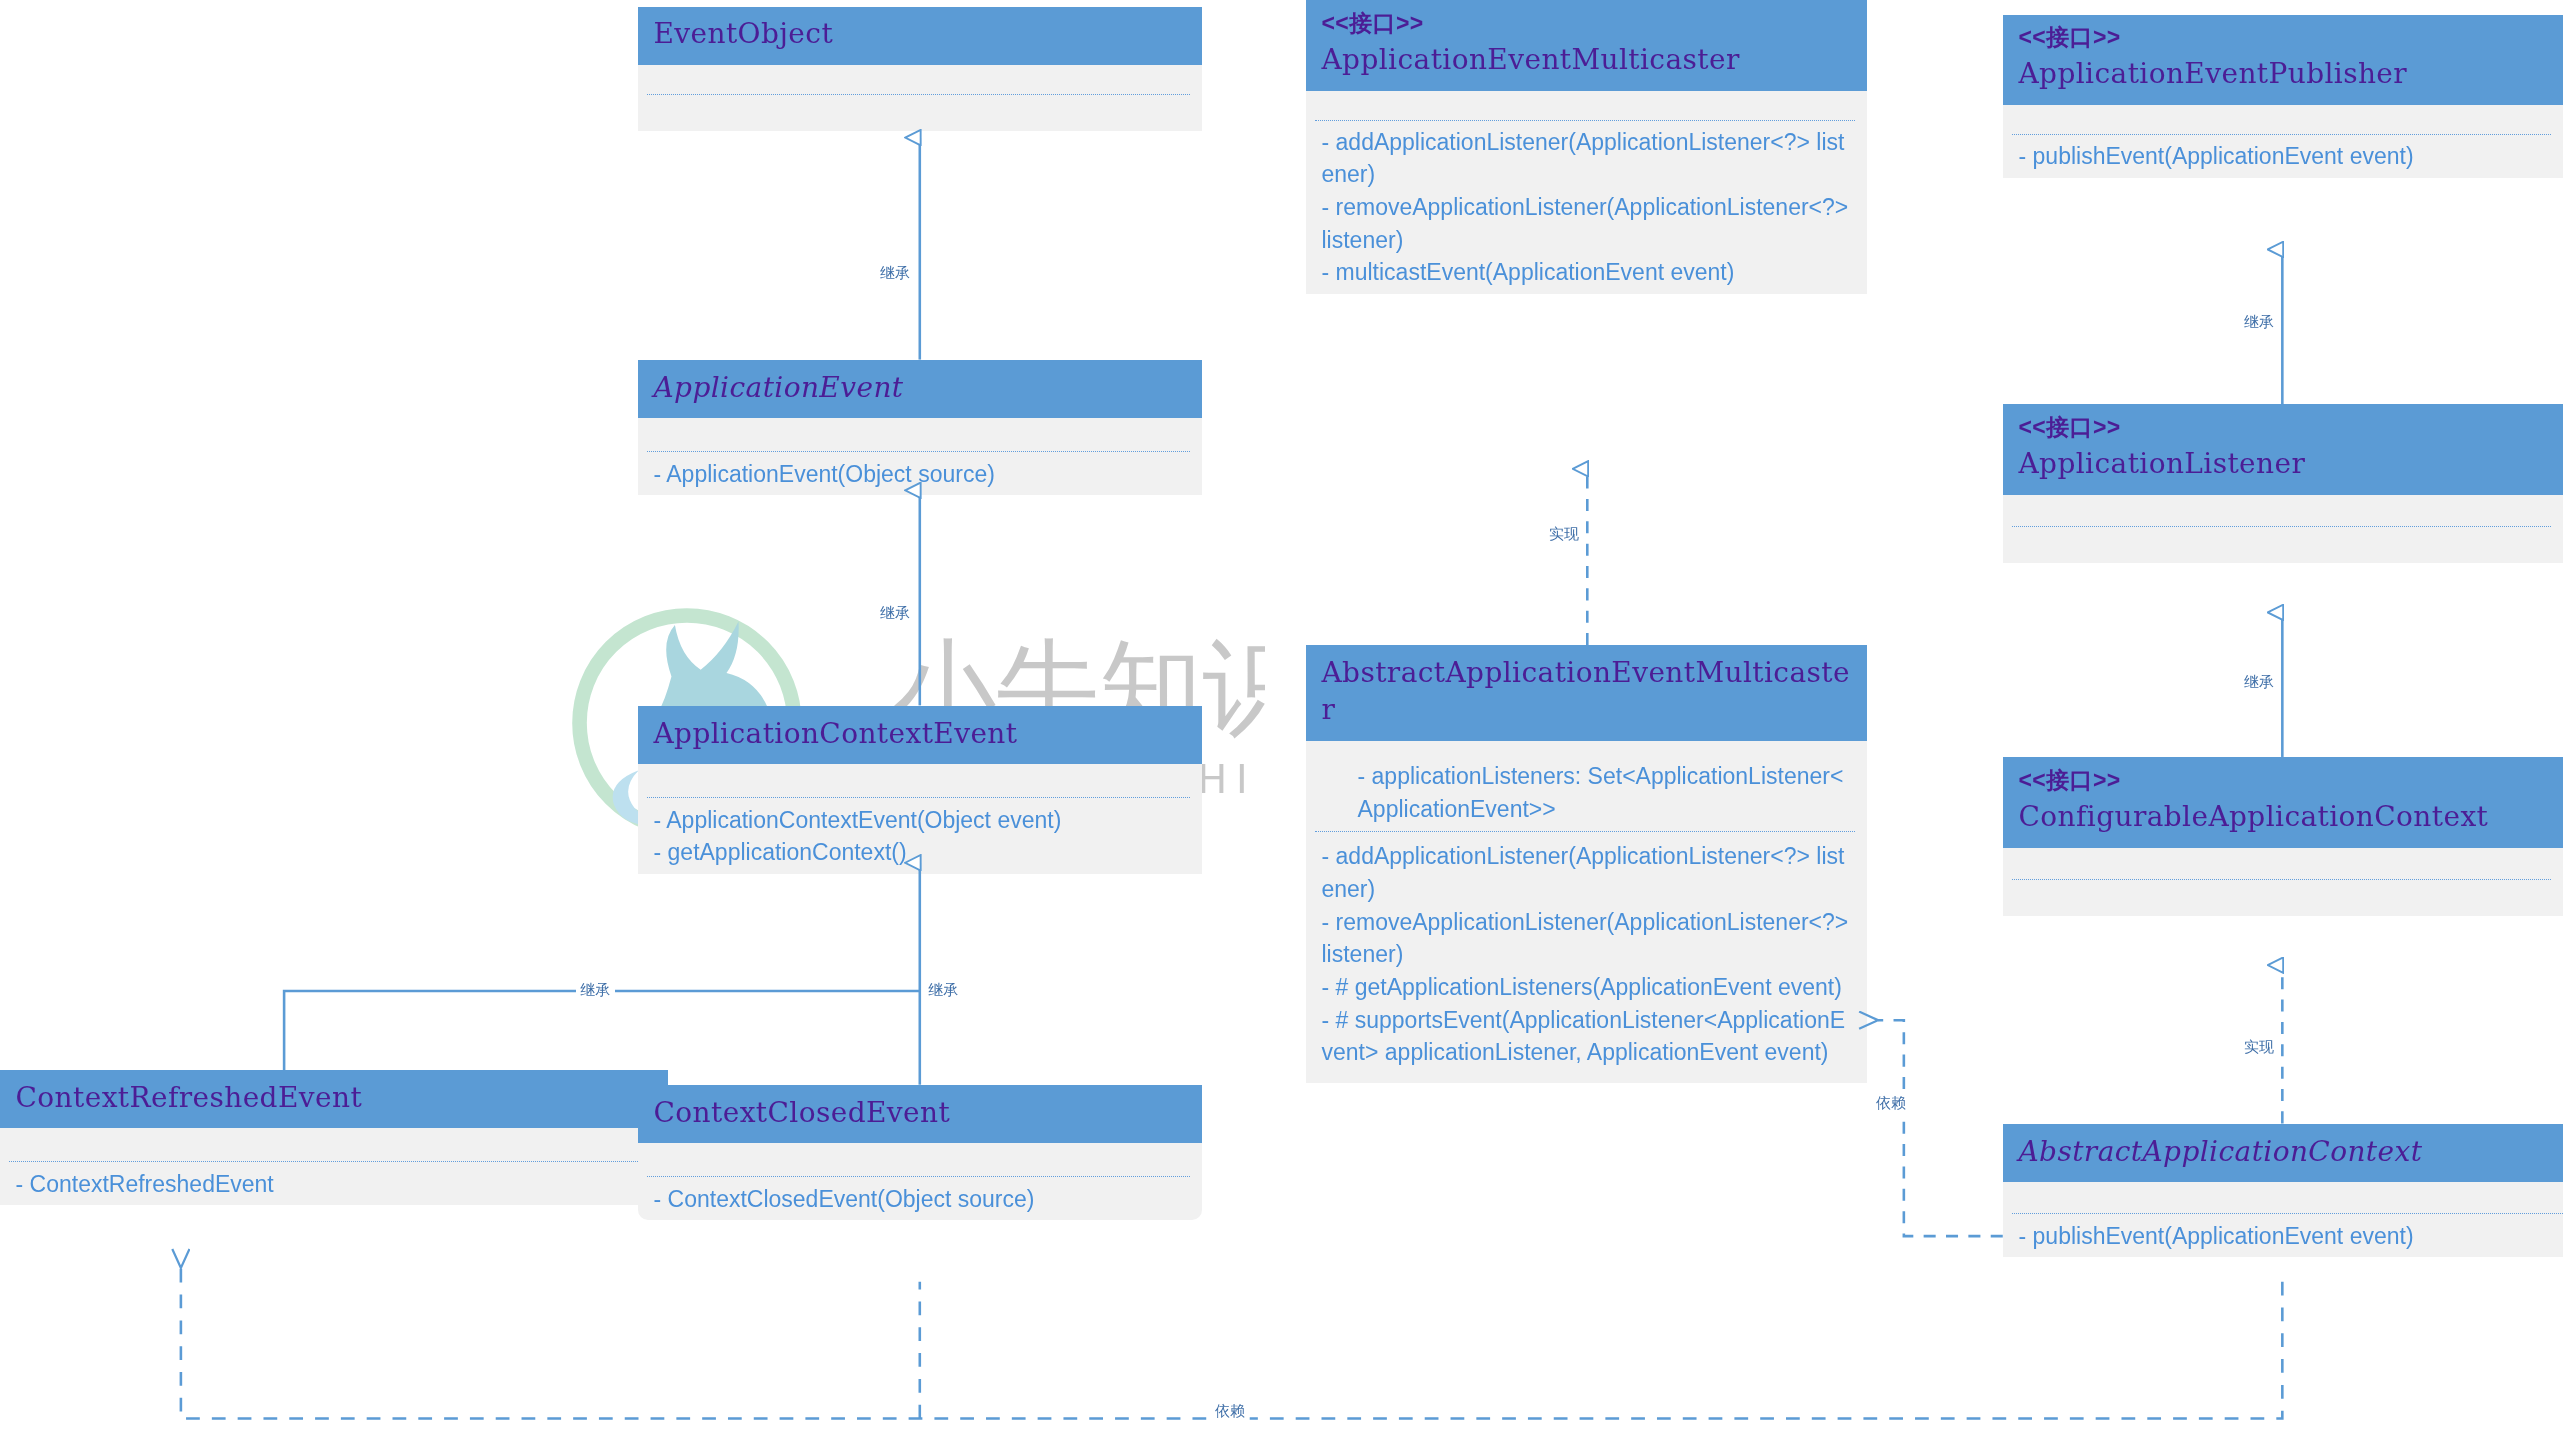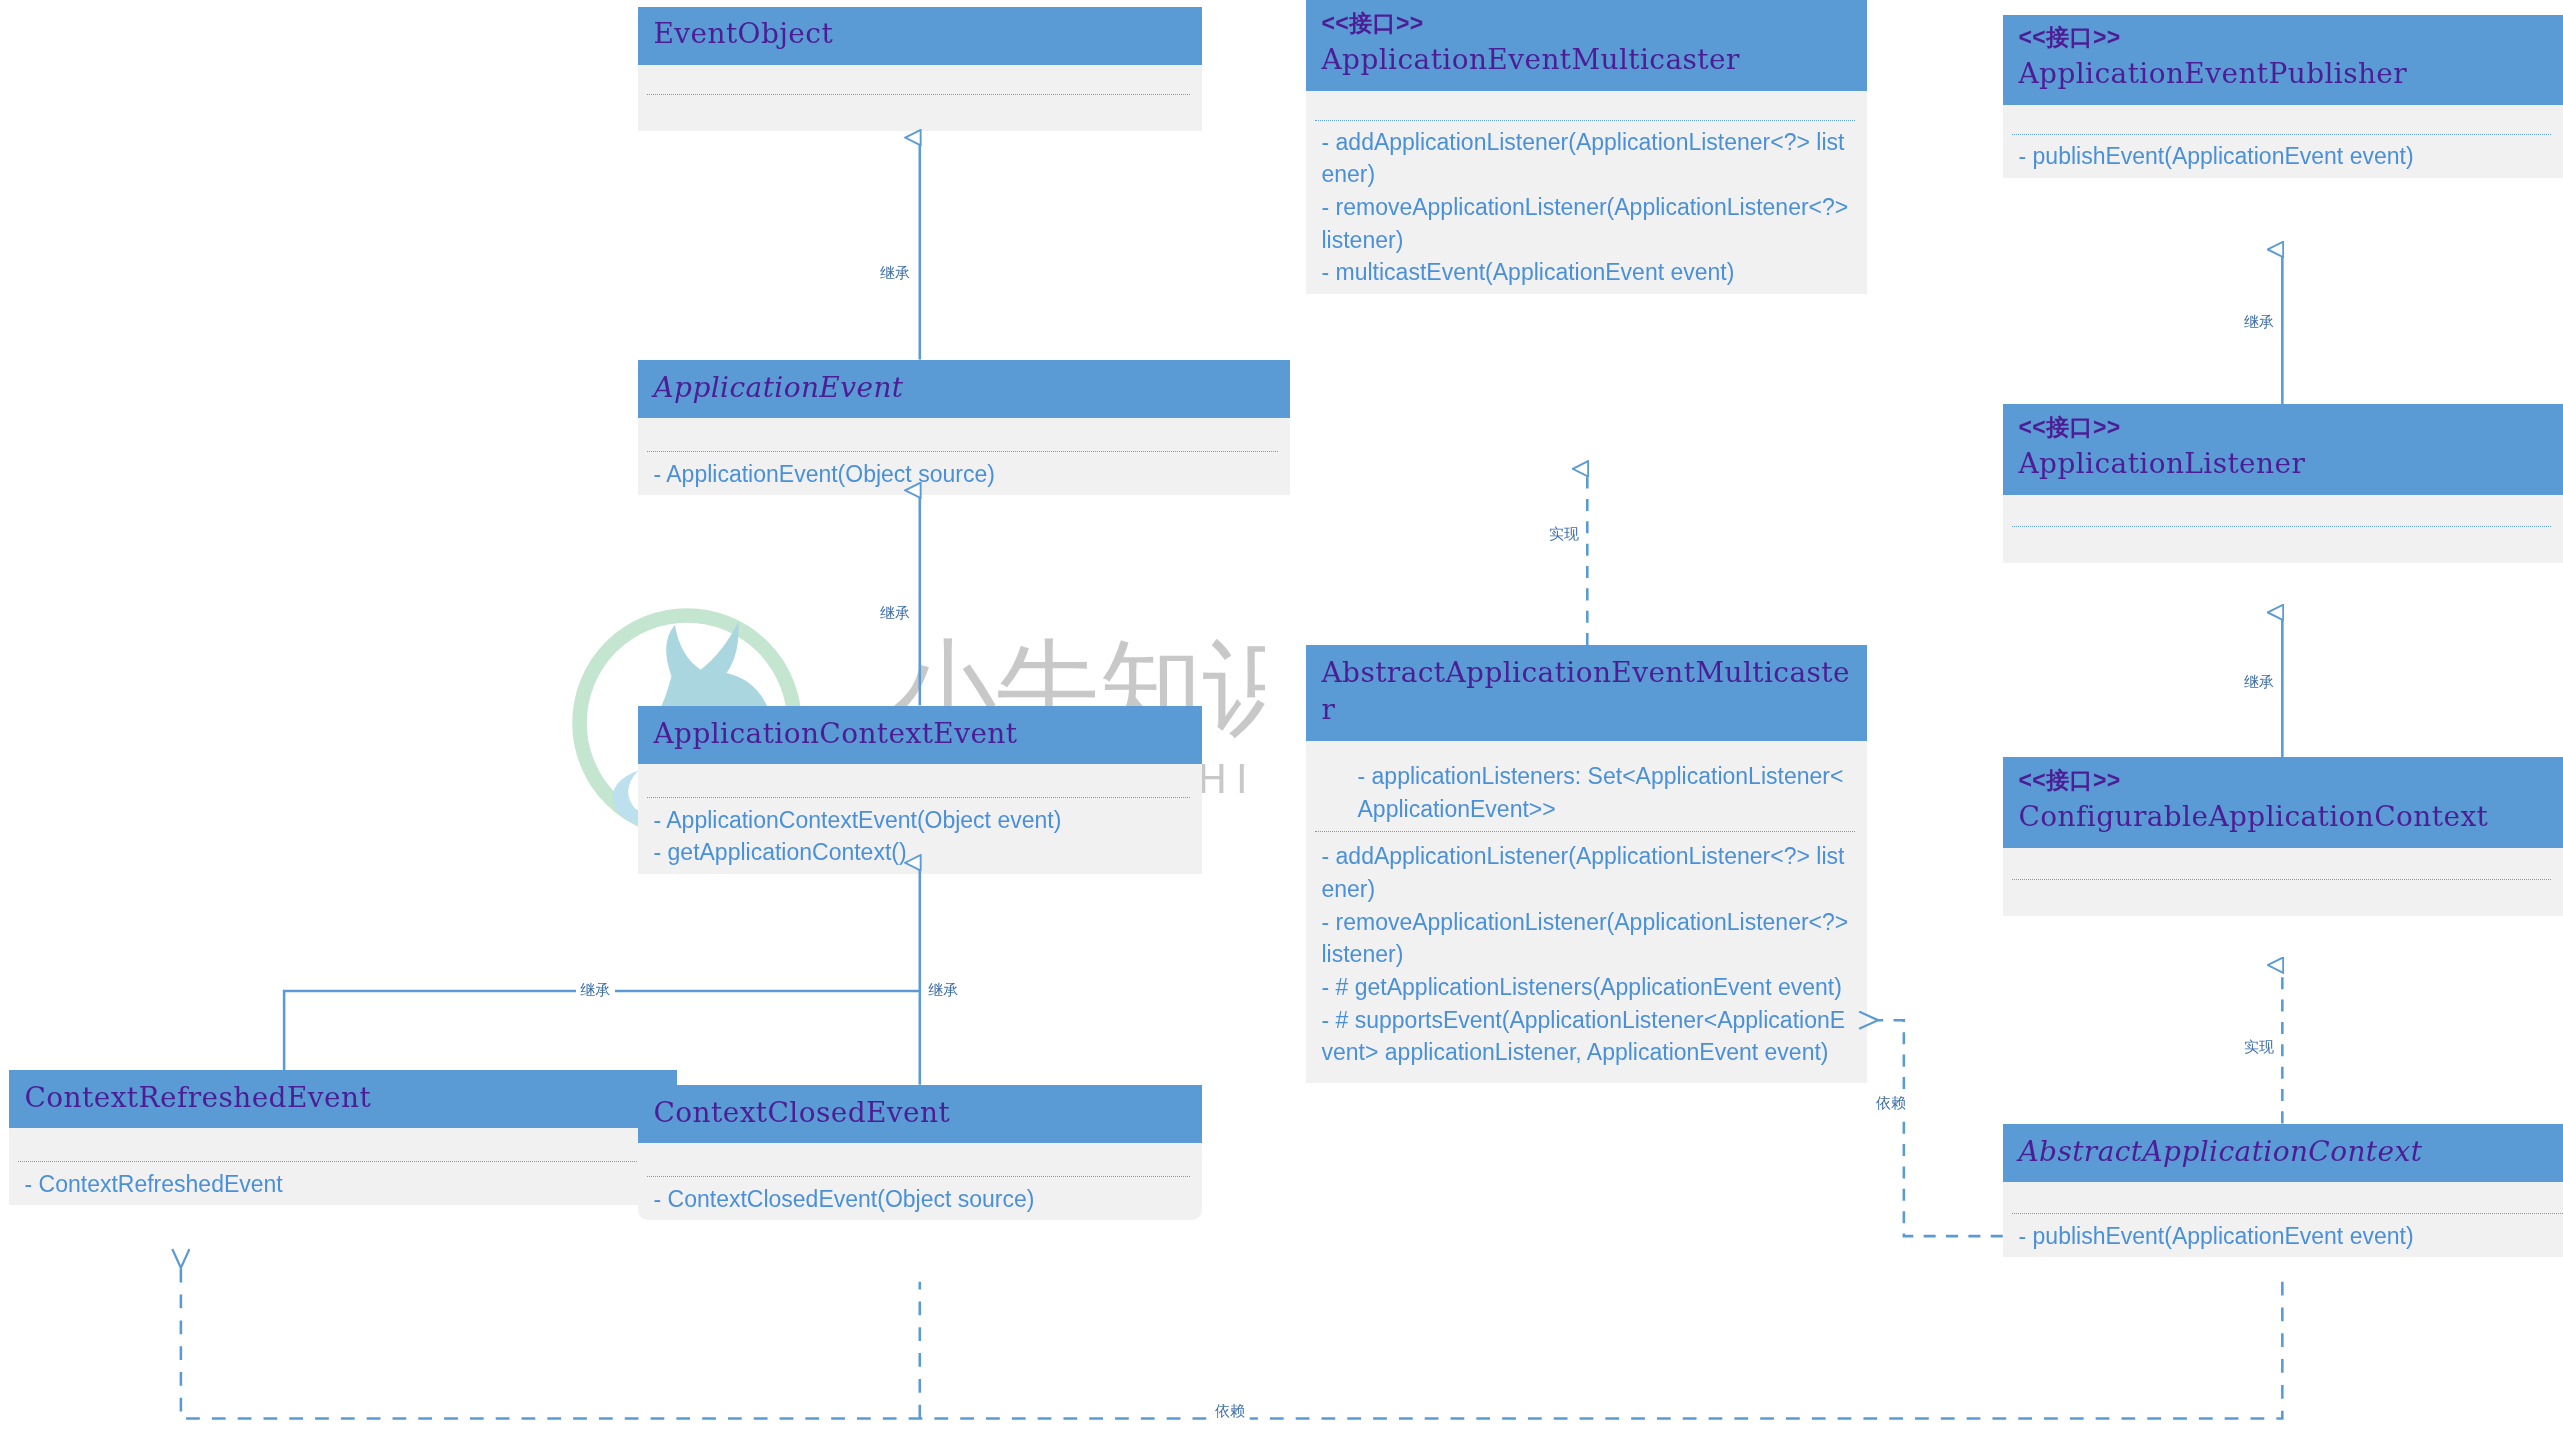--- a/index.html
+++ b/index.html
@@ -96,21 +96,21 @@
 
   <div class="uml-box" style="left:638px; top:6.9px; width:564px;">
     <div class="uml-header">
       <span class="uml-name">EventObject</span>
     </div>
     <div class="uml-attrs" style="height:29px;"></div>
     <div class="uml-sep"></div>
     <div class="uml-ops" style="height:36px;"></div>
   </div>
 
-  <div class="uml-box" style="left:638px; top:360px; width:652px;">
+  <div class="uml-box" style="left:638px; top:360px; width:564px;">
     <div class="uml-header">
       <span class="uml-name italic">ApplicationEvent</span>
     </div>
     <div class="uml-attrs" style="height:33px;"></div>
     <div class="uml-sep"></div>
     <div class="uml-ops">
       <span class="op-line">- ApplicationEvent(Object source)</span>
     </div>
   </div>
 
@@ -119,21 +119,21 @@
       <span class="uml-name">ApplicationContextEvent</span>
     </div>
     <div class="uml-attrs" style="height:33px;"></div>
     <div class="uml-sep"></div>
     <div class="uml-ops">
       <span class="op-line">- ApplicationContextEvent(Object event)</span>
       <span class="op-line">- getApplicationContext()</span>
     </div>
   </div>
 
-  <div class="uml-box" style="left:0px; top:1070px; width:668px;margin-left:9px;">
+  <div class="uml-box" style="left:0px; top:1070px; width:668px;">
     <div class="uml-header">
       <span class="uml-name">ContextRefreshedEvent</span>
     </div>
     <div class="uml-attrs" style="height:33px;"></div>
     <div class="uml-sep"></div>
     <div class="uml-ops">
       <span class="op-line">- ContextRefreshedEvent</span>
     </div>
   </div>
 

